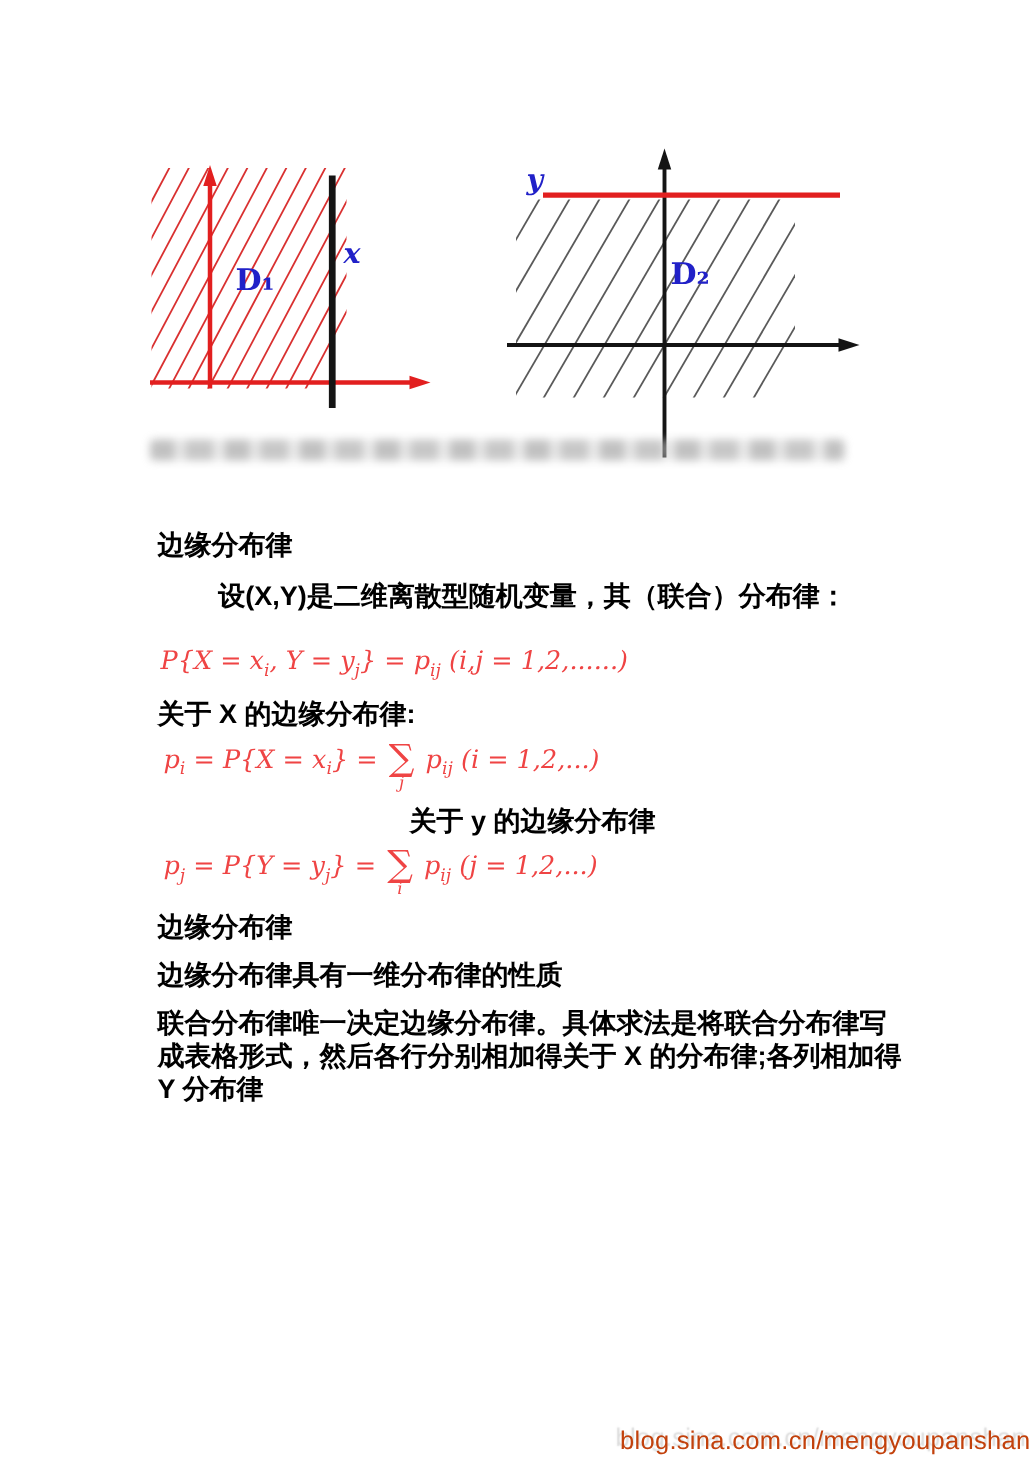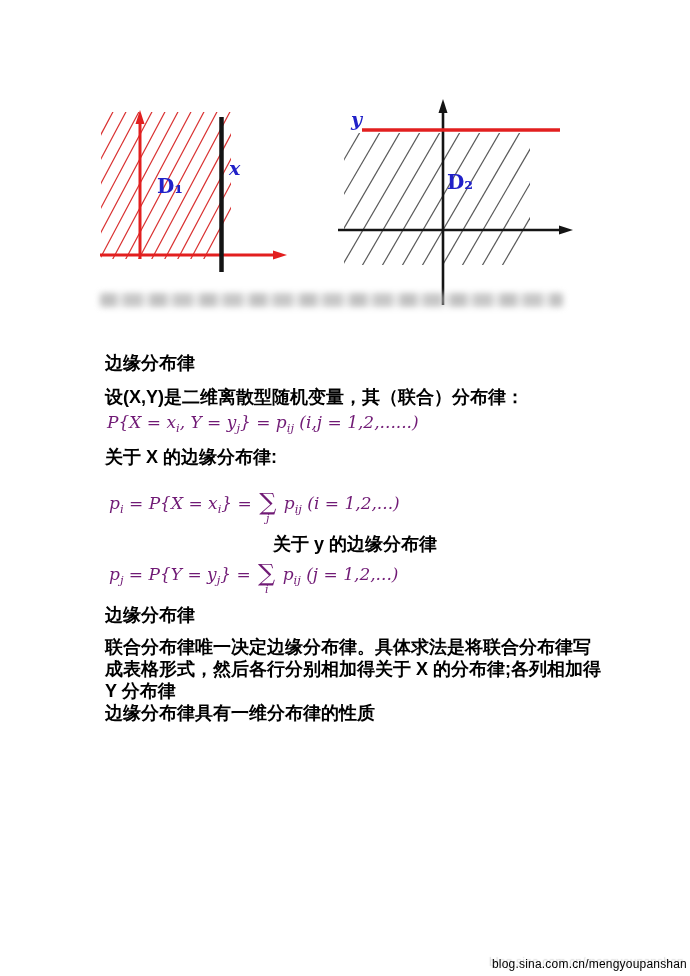--- a/index.html
+++ b/index.html
@@ -18,43 +18,43 @@
     position:absolute; left:100px; top:293px; width:463px; height:14px;
     background:repeating-linear-gradient(90deg,
       #8f8f8f 0 16px, #cfcfcf 16px 24px, #9a9a9a 24px 42px, #d8d8d8 42px 50px);
     filter:blur(3px); opacity:.55; border-radius:3px;
   }
 
   .content { position:absolute; left:105px; top:352px; width:500px; color:#000; }
   .cn { font-weight:700; font-size:18px; line-height:22px; color:#000;
         font-family:"Liberation Sans", sans-serif; }
   .heading1 { margin-bottom:12px; }
-  .para1 { margin-bottom:4px; }
-  .para2 { margin-bottom:20px; }
+  .para1 { margin-bottom:23px;text-align:center; }
+  .para2 { margin-bottom:4px; }
   .para3 { margin-bottom:4px;text-align:center; }
   .heading2 { margin-bottom:10px; }
   .para4 { margin-bottom:10px; }
 
   .formula {
     font-family:"DejaVu Serif","Liberation Serif",serif;
-    font-style:italic; font-size:17px; color:#701a75;
+    font-style:italic; font-size:17px; color:#ef4444;
     margin:2px 0 14px 2px; white-space:nowrap;
   }
   .formula sub { font-size:11.5px; line-height:0; font-style:italic; }
   .formula-sum { margin:4px 0 12px 4px; }
   .sum {
     display:inline-flex; flex-direction:column; align-items:center;
     vertical-align:middle; margin:0 2px; transform:translateY(3px);
   }
   .sigma { font-style:normal; font-size:24px; line-height:22px; }
   .ssub  { font-size:11px; line-height:11px; font-style:italic; }
 
   .watermark {
     position:absolute; right:3px; bottom:5px;
-    font-size:12px; letter-spacing:.2px; color:#000000;
+    font-size:17px; letter-spacing:.2px; color:#c2410c;
     font-family:"Liberation Sans", sans-serif;
     text-shadow:-3px -2px 1px rgba(175,175,175,.45);
   }
 </style>
 </head>
 <body>
 
 <div class="page">
 
   <svg class="diagram-svg" width="690" height="335" viewBox="0 0 690 335">
@@ -142,19 +142,19 @@
 
     <div class="cn para3">关于 y 的边缘分布律</div>
 
     <div class="formula formula-sum"><span>p</span><sub>j</sub><span> = P{Y = y</span><sub>j</sub><span>} = </span><span class="sum">
           <span class="sigma">∑</span>
           <span class="ssub">i</span>
         </span><span> p</span><sub>ij</sub><span> (j = 1,2,...)</span></div>
 
     <div class="cn heading2">边缘分布律</div>
 
+    <div class="cn para4">边缘分布律具有一维分布律的性质</div>
+
     <div class="cn para5">联合分布律唯一决定边缘分布律。具体求法是将联合分布律写成表格形式，然后各行分别相加得关于 X 的分布律;各列相加得 Y 分布律</div>
-
-    <div class="cn para4">边缘分布律具有一维分布律的性质</div>
   </div>
 
   <div class="watermark">blog.sina.com.cn/mengyoupanshan</div>
 </div>
 
 </body></html>

